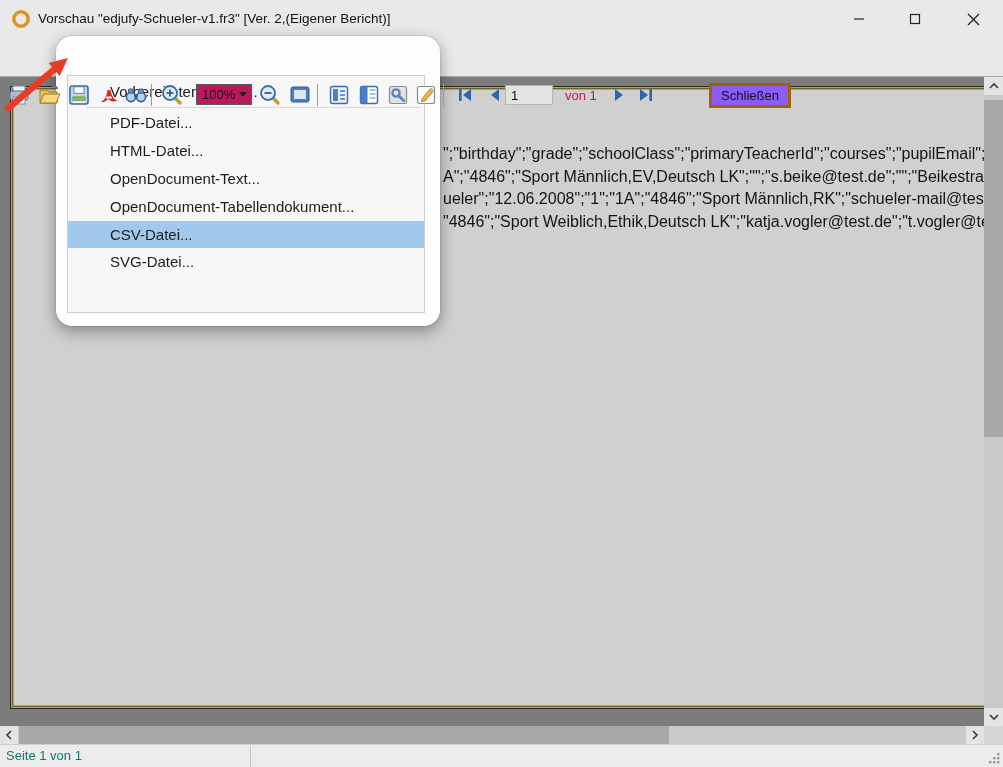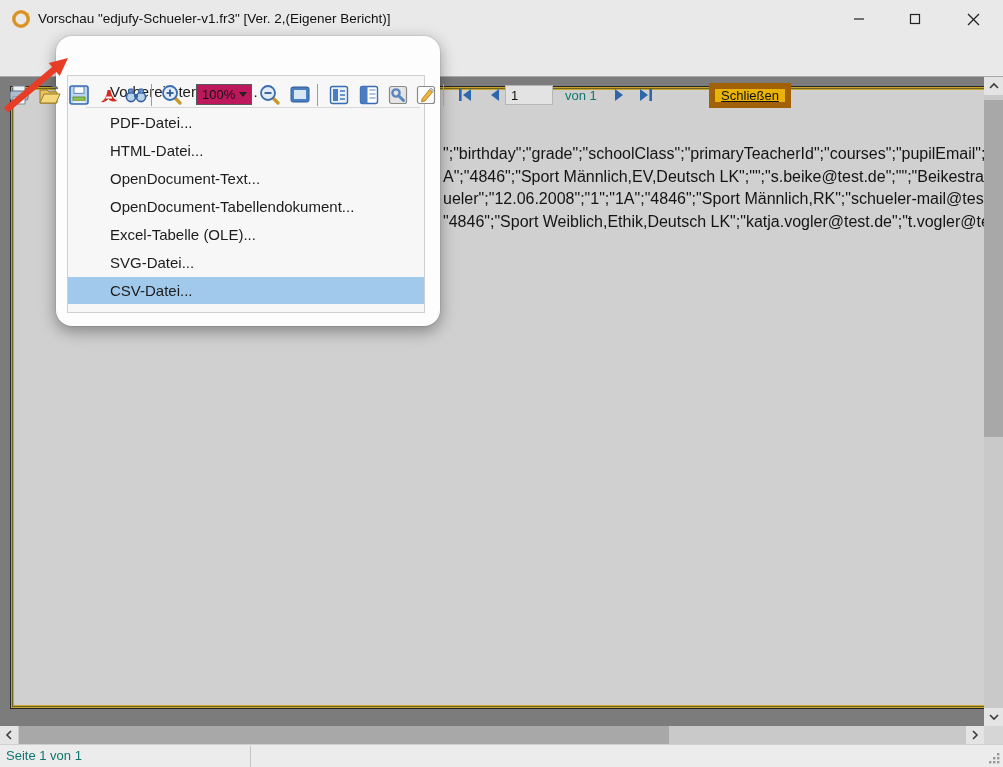--- a/index.html
+++ b/index.html
@@ -15,22 +15,22 @@
 
   
   .toolbar-bg { position:absolute; left:0; top:38px; width:1003px; height:39px; background:#e9e9e9; border-bottom:1px solid #a9a9a9; z-index:5; }
   .toolbar-row { position:absolute; left:0; top:38px; width:1003px; height:39px; z-index:30; }
   .tbi { position:absolute; top:44px; width:26px; height:26px; display:flex; align-items:center; justify-content:center; }
   .tsep { position:absolute; top:46px; width:1px; height:22px; background:#9b9b9b; }
   .zoom-combo { position:absolute; left:196px; top:46px; width:56px; height:21px; background:#be185d; border:1px solid #5a5a5a; display:flex; align-items:center; }
   .zoom-combo .zval { flex:1; font-size:13px; color:#111; padding-left:5px; }
   .caret-down { width:0; height:0; border-left:4px solid transparent; border-right:4px solid transparent; border-top:5px solid #222; margin-right:4px; }
   .page-field { position:absolute; left:505px; top:47px; width:48px; height:20px; background:#e3e3e3; border:1px solid #b6b6b6; font-size:13px; color:#111; padding-left:5px; font-family:"Liberation Sans",sans-serif; }
-  .von-label { position:absolute; left:565px; top:50px; font-size:13px; color:#0f766e; }
-  .close-report-btn { position:absolute; left:709px; top:45px; width:82px; height:25px; background:#eab308; border:6px solid #a16207; font-size:13px; color:#111; display:flex; align-items:center; justify-content:center;text-decoration:underline; }
+  .von-label { position:absolute; left:565px; top:50px; font-size:13px; color:#be185d; }
+  .close-report-btn { position:absolute; left:709px; top:45px; width:82px; height:25px; background:#8b5cf6; border:3px solid #a16207; font-size:13px; color:#111; display:flex; align-items:center; justify-content:center; }
 
   
   .content { position:absolute; left:0; top:77px; width:984px; height:649px; background:#7c7c7c; overflow:hidden; z-index:1; }
   .page { position:absolute; left:10px; top:9px; width:982px; height:623px; background:#d0d0d0; border:1px solid #262626;
           box-shadow: inset 0 0 0 1px #c9a42f, inset 0 0 0 2px #6e6423, inset 0 0 0 3px #c9a42f; }
   .doc-line { position:absolute; left:432px; white-space:nowrap; font-size:16px; color:#141414; letter-spacing:0; }
 
   
   .popup { position:absolute; left:56px; top:36px; width:384px; height:290px; background:#fdfdfd; border-radius:16px;
            box-shadow:0 5px 16px rgba(0,0,0,0.38), 0 0 0 1px rgba(0,0,0,0.06); z-index:20; }
@@ -101,23 +101,22 @@
   </div>
 
   <div class="popup">
     <div class="menu">
       <div class="menu-item first">Vorbereiteter Report...</div>
       <div class="menu-sep"></div>
       <div class="menu-item">PDF-Datei...</div>
       <div class="menu-item">HTML-Datei...</div>
       <div class="menu-item">OpenDocument-Text...</div>
       <div class="menu-item">OpenDocument-Tabellendokument...</div>
-      <div class="menu-item">Excel-Tabelle (OLE)...</div>
+      <div class="menu-item highlighted">CSV-Datei...</div>
       <div class="menu-item">SVG-Datei...</div>
-      <div class="menu-item highlighted">CSV-Datei...</div>
     </div>
   </div>
 
   <div class="toolbar-row">
     <div class="tbi" style="left:6px">
       <svg width="24" height="24" viewBox="0 0 24 24">
         <rect x="6" y="3" width="12" height="6" fill="#eef2f6" stroke="#7b8a9a"></rect>
         <rect x="3" y="8" width="18" height="9" rx="2" fill="#aebdcd" stroke="#5f7187"></rect>
         <rect x="6" y="14" width="12" height="7" fill="#f4f6f8" stroke="#7b8a9a"></rect>
         <circle cx="18" cy="11" r="1" fill="#45617e"></circle>

